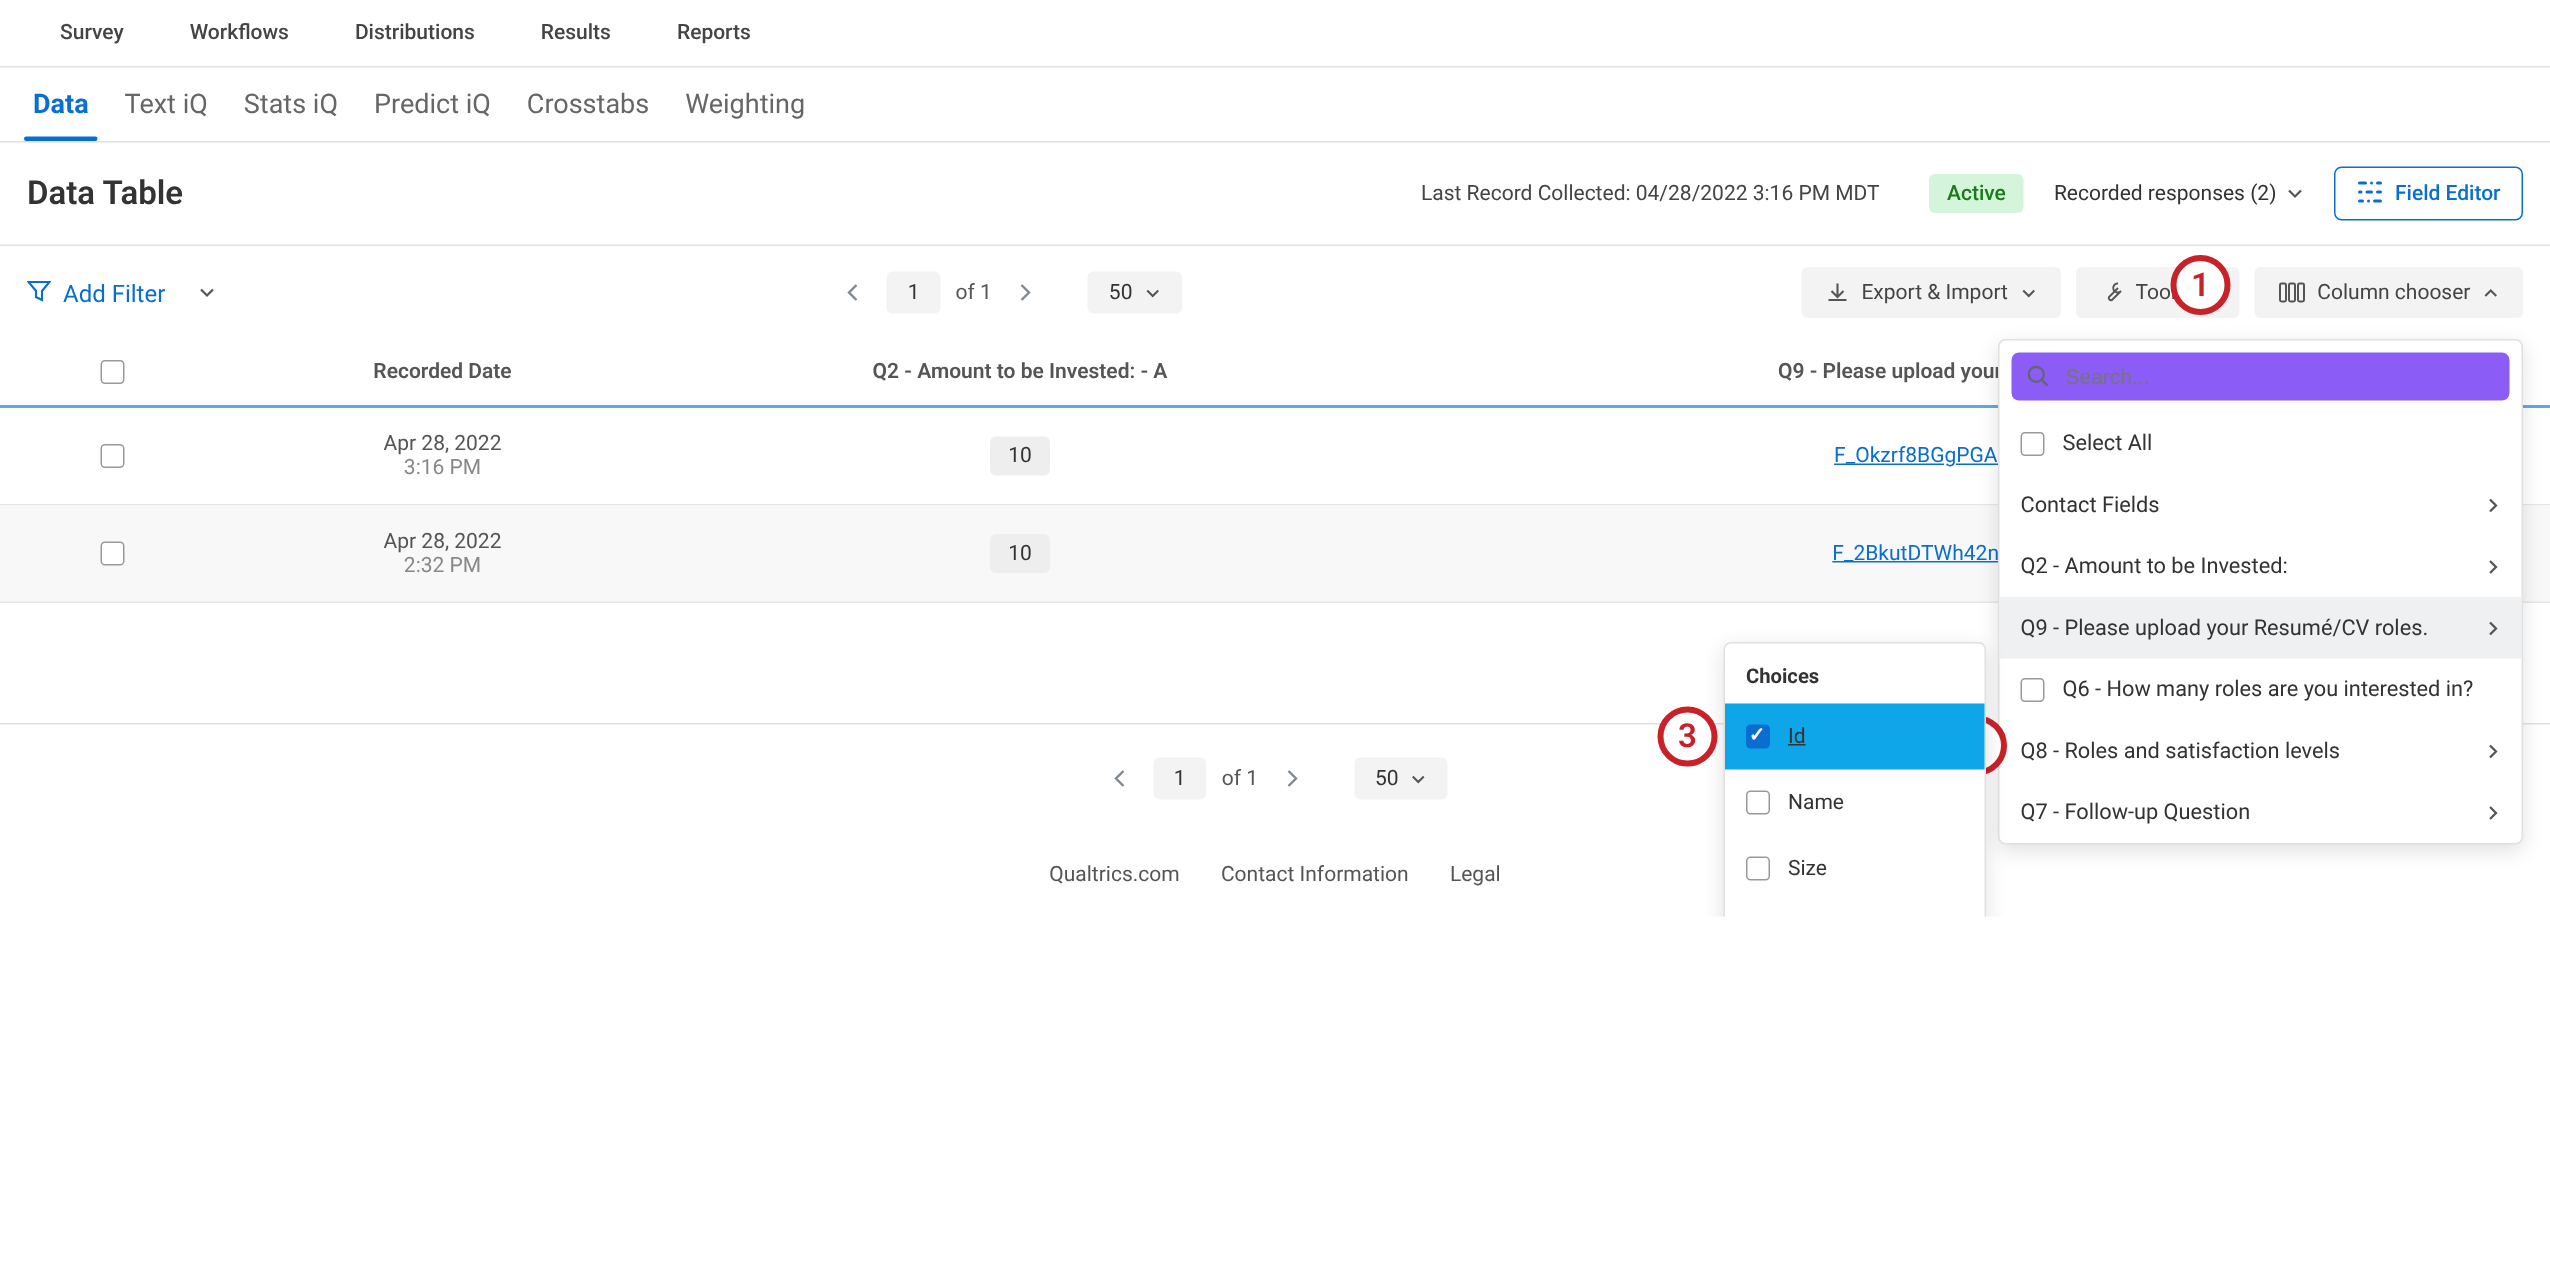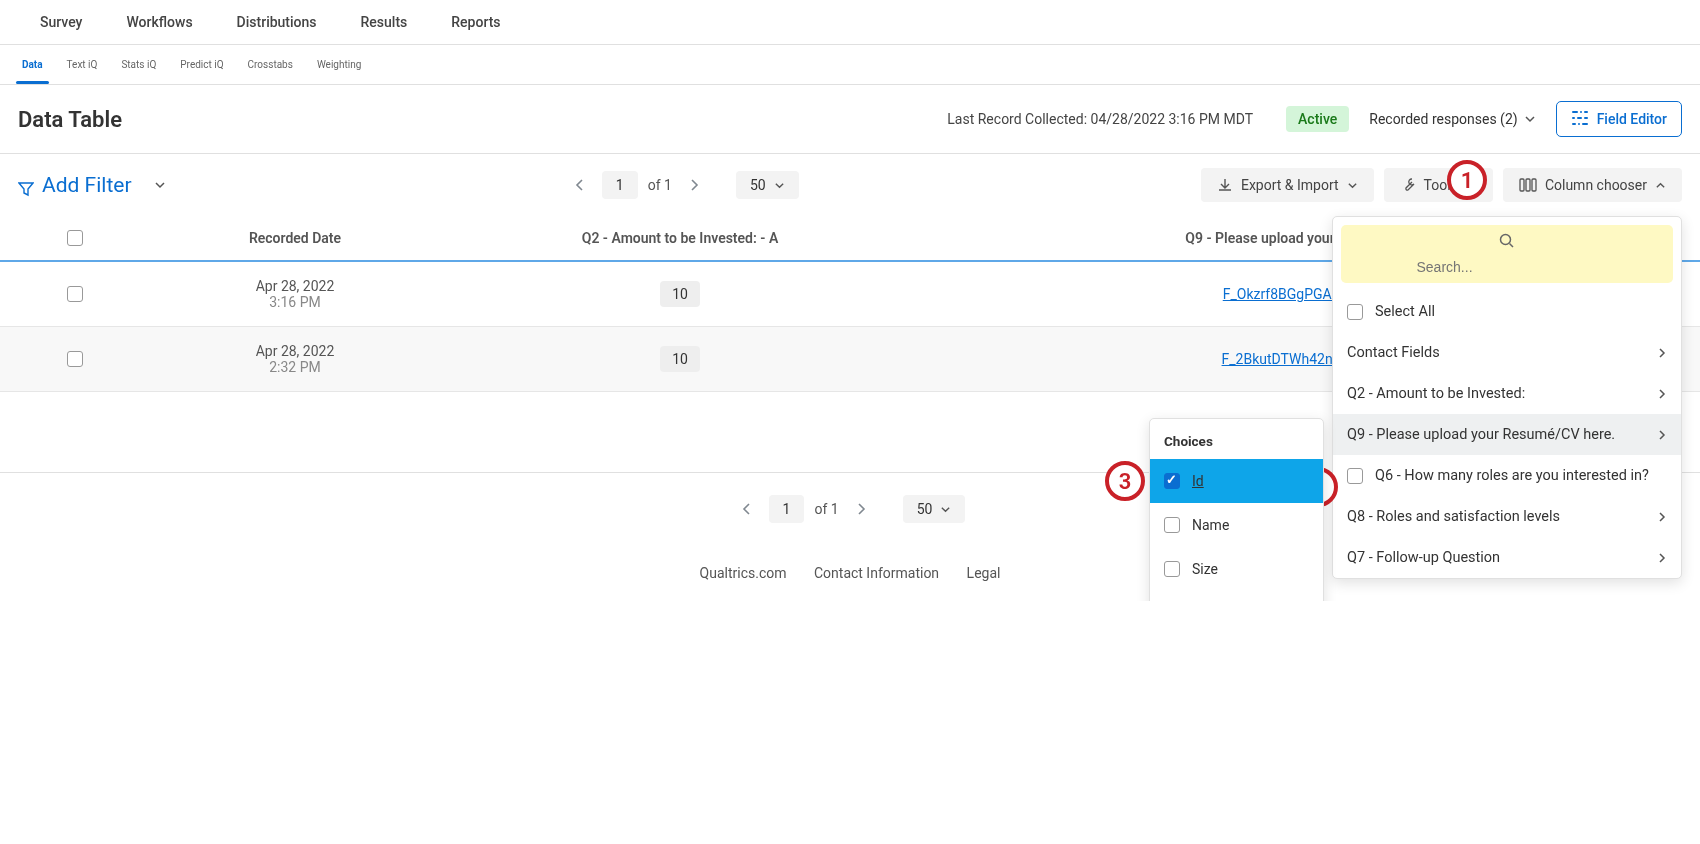--- a/index.html
+++ b/index.html
@@ -3,34 +3,34 @@
 <meta charset="utf-8">
 <style>
   * { box-sizing: border-box; margin: 0; padding: 0; }
   body { font-family: -apple-system, BlinkMacSystemFont, "Segoe UI", Roboto, sans-serif; font-size: 14px; color: #333; background: #fff; }
   
   .top-tabs { display: flex; border-bottom: 1px solid #e0e0e0; padding-left: 18px; }
   .top-tab { padding: 14px 22px; cursor: pointer; color: #444; font-weight: 500; position: relative; }
   .top-tab.active::after { content:""; position:absolute; left:0; right:0; bottom:-1px; height:3px; background: linear-gradient(90deg, #00b4d8, #7b2cbf); }
   
   .sub-tabs { display: flex; border-bottom: 1px solid #e0e0e0; padding-left: 12px; gap: 4px; }
-  .sub-tab { padding: 14px 10px; cursor: pointer; color: #666; font-size: 10px; position: relative; }
+  .sub-tab { padding: 14px 10px; cursor: pointer; color: #666; font-size: 18px; position: relative; }
   .sub-tab.active { color: #0a6ed1; font-weight: 700; }
   .sub-tab.active::after { content:""; position:absolute; left:4px; right:4px; bottom:0; height:3px; background:#0a6ed1; border-radius:2px; }
   
   .header-row { display:flex; align-items:center; justify-content:space-between; padding: 16px 18px; border-bottom: 1px solid #e0e0e0; }
   .page-title { font-size: 22px; font-weight: 600; }
   .header-right { display:flex; align-items:center; gap: 20px; }
   .status-badge { background:#d4f5d9; color:#1a7a1a; padding:5px 12px; border-radius:4px; font-weight:500; font-size:14px;margin-left:13px; }
   .last-record { color:#444; }
   .responses-dropdown { display:flex; align-items:center; gap:6px; cursor:pointer; color:#333; }
   .field-editor-btn { display:flex; align-items:center; gap:8px; border:1px solid #0a6ed1; color:#0a6ed1; padding:8px 14px; border-radius:5px; cursor:pointer; font-weight:500; }
   
   .table-controls { display:flex; align-items:center; justify-content:space-between; padding: 14px 18px; }
-  .add-filter-btn { display:flex; align-items:flex-end; gap:8px; color:#0a6ed1; cursor:pointer; font-size:21px; }
+  .add-filter-btn { display:flex; align-items:flex-start; gap:8px; color:#0a6ed1; cursor:pointer; font-size:16px; }
   .filter-chevron { margin-left: 22px; color:#666; cursor:pointer; }
   .controls-center { display:flex; align-items:center; gap: 10px; }
   .page-num-box { background:#f3f3f3; padding:6px 14px; border-radius:4px; }
   .of-text { color:#555; }
   .arrow-btn { color:#808890; cursor:pointer; padding:4px 6px; }
   .page-size { background:#f3f3f3; padding:6px 14px; border-radius:4px; display:flex; align-items:center; gap:8px; cursor:pointer; }
   .controls-right { display:flex; align-items:center; gap: 10px; position: relative; }
   .grey-btn { background:#f3f3f3; padding:9px 16px; border-radius:4px; display:flex; align-items:center; gap:8px; cursor:pointer; color:#444; }
   
   .data-table { width:100%; }
@@ -50,21 +50,21 @@
   .date-sub { color:#888; }
   .value-pill { display:inline-block; background:#eee; padding:5px 12px; border-radius:4px; }
   .file-link { color:#0a6ed1; text-decoration:underline; cursor:pointer; }
   
   .footer-pager { display:flex; justify-content:center; align-items:center; gap:10px; padding:22px 0; border-top:1px solid #e0e0e0; margin-top:80px; position:relative; }
   
   .footer-links { text-align:center; padding: 20px 0; color:#555; }
   .footer-links a { color:#555; text-decoration:none; margin: 0 12px; cursor:pointer; }
   
   .column-chooser-popup { position:absolute; top:48px; right:0; width:350px; background:#fff; border:1px solid #e0e0e0; border-radius:5px; box-shadow:0 4px 14px rgba(0,0,0,0.12); z-index:10; }
-  .search-bar { display:flex; align-items:center; gap:10px; margin:8px; padding:8px 10px; background:#fef9c3; border-radius:5px;flex-direction:column; }
+  .search-bar { display:flex; align-items:center; gap:10px; margin:8px; padding:8px 10px; background:#8b5cf6; border-radius:5px; }
   .search-bar input { border:none; background:transparent; outline:none; font-size:14px; flex:1; }
   .chooser-item { display:flex; align-items:center; justify-content:space-between; padding:12px 14px; cursor:pointer; }
   .chooser-item.hl { background:#eef0f1; }
   .chooser-item-left { display:flex; align-items:center; gap:12px; }
   .chooser-label { color:#333; font-size:14.5px;text-align:center; }
   .chevron-right { color:#555; font-size:14px; }
   .chooser-item .checkbox { margin-left:0; }
   
   .choices-popup { position:absolute; top:250px; right:358px; width:175px; background:#fff; border:1px solid #e0e0e0; border-radius:5px; box-shadow:0 4px 14px rgba(0,0,0,0.12); z-index:11; padding-bottom:6px; }
   .choices-header { padding:14px 14px 10px; font-weight:700; color:#333; font-size:13.5px; }
@@ -240,21 +240,21 @@
       </div>
       <div class="chooser-item">
         <span class="chooser-label">Q2 - Amount to be Invested:</span>
         <span class="chevron-right icon-slot">
           <svg width="10" height="12" viewBox="0 0 10 12">
               <path d="M3 2 L7 6 L3 10" stroke="#555" stroke-width="1.5" fill="none"></path>
             </svg>
         </span>
       </div>
       <div class="chooser-item hl">
-        <span class="chooser-label">Q9 - Please upload your Resumé/CV here.</span>
+        <span class="chooser-label">Q9 - Please upload your Resumé/CV roles.</span>
         <span class="chevron-right icon-slot">
           <svg width="10" height="12" viewBox="0 0 10 12">
               <path d="M3 2 L7 6 L3 10" stroke="#555" stroke-width="1.5" fill="none"></path>
             </svg>
         </span>
       </div>
       <div class="chooser-item">
         <div class="chooser-item-left">
           <span class="checkbox"></span>
           <span class="chooser-label">Q6 - How many roles are you interested in?</span>

